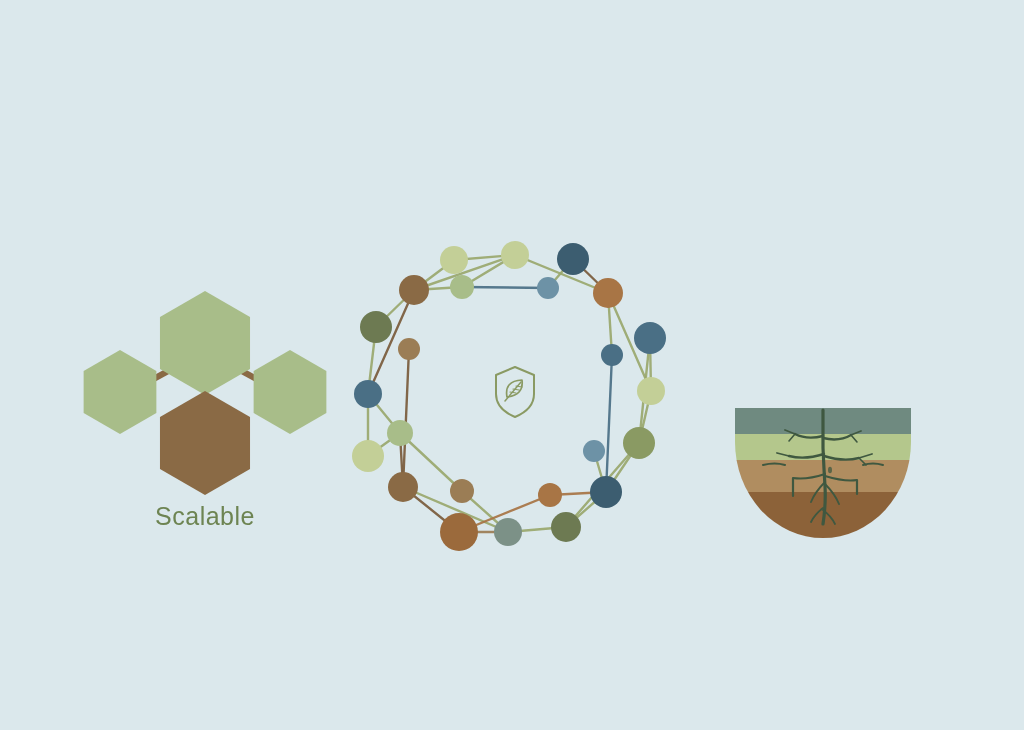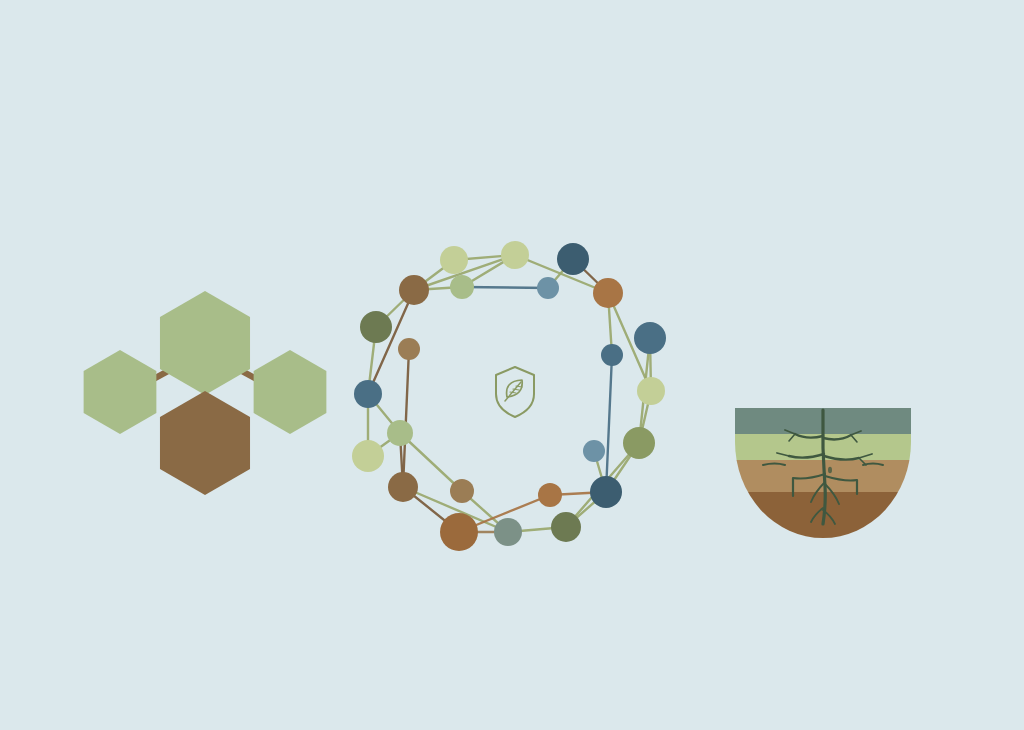--- a/index.html
+++ b/index.html
@@ -70,20 +70,21 @@
           <line x1="180" y1="100" x2="202" y2="112" stroke="#8a6a45" stroke-width="6" stroke-linecap="butt"></line>
           <line x1="145" y1="118" x2="145" y2="140" stroke="#8a6a45" stroke-width="6" stroke-linecap="butt"></line>
         </g>
       <g id="hex-shapes">
           <polygon points="145.00,21.00 190.03,47.00 190.03,99.00 145.00,125.00 99.97,99.00 99.97,47.00" fill="#a8bd89"></polygon>
           <polygon points="60.00,80.00 96.37,101.00 96.37,143.00 60.00,164.00 23.63,143.00 23.63,101.00" fill="#a8bd89"></polygon>
           <polygon points="230.00,80.00 266.37,101.00 266.37,143.00 230.00,164.00 193.63,143.00 193.63,101.00" fill="#a8bd89"></polygon>
           <polygon points="145.00,121.00 190.03,147.00 190.03,199.00 145.00,225.00 99.97,199.00 99.97,147.00" fill="#8a6a45"></polygon>
         </g>
     </svg>
+    <div id="hex-label">Scalable</div>
   </div>
 
   <div class="panel" id="network-panel">
     <svg width="350" height="350" viewBox="0 0 350 350">
       <g id="net-edges">
           <line x1="114" y1="35" x2="175" y2="30" stroke="#9aa86e" stroke-width="2.4" stroke-linecap="round" opacity="0.92"></line>
           <line x1="175" y1="30" x2="268" y2="68" stroke="#9aa86e" stroke-width="2.4" stroke-linecap="round" opacity="0.92"></line>
           <line x1="233" y1="34" x2="268" y2="68" stroke="#7a5c3c" stroke-width="2.4" stroke-linecap="round" opacity="0.92"></line>
           <line x1="74" y1="65" x2="122" y2="62" stroke="#9aa86e" stroke-width="2.4" stroke-linecap="round" opacity="0.92"></line>
           <line x1="122" y1="62" x2="208" y2="63" stroke="#4a6f85" stroke-width="2.4" stroke-linecap="round" opacity="0.92"></line>

